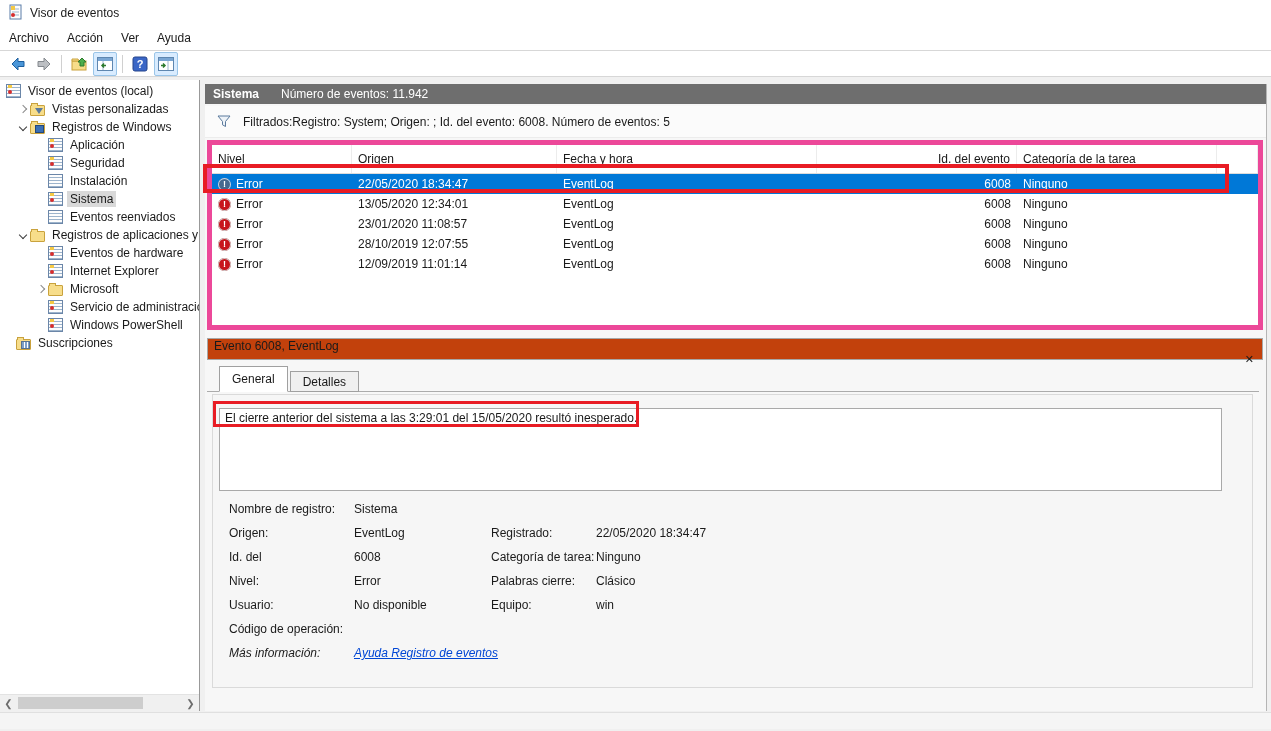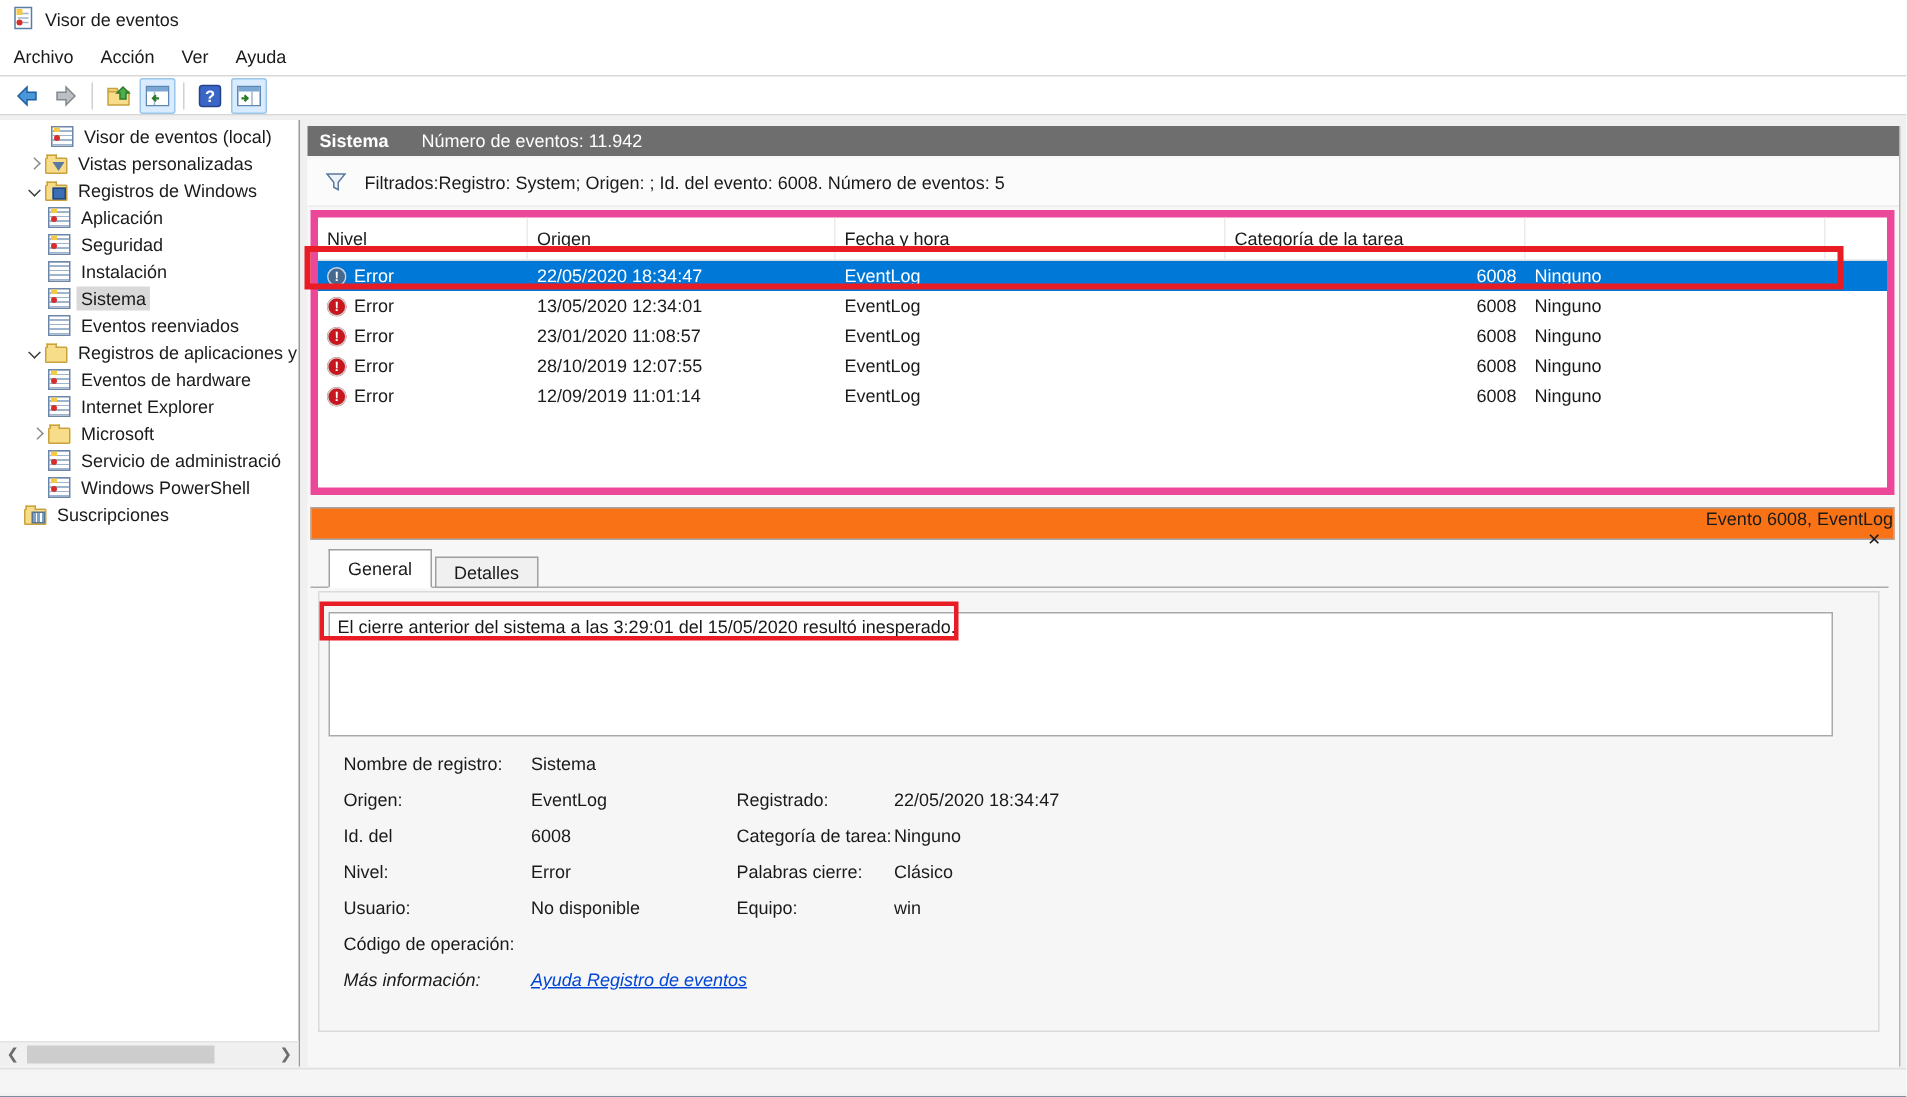--- a/index.html
+++ b/index.html
@@ -16,21 +16,21 @@
   .tbtn.toggled{background:#d9ecff;border-color:#9ac5e8;}
   .tsep{width:1px;height:18px;background:#d0d0d0;margin:0 4px;}
   .tbtn:first-child{margin-left:6px;}
 
   
   .left-panel{position:absolute;left:0;top:80px;width:200px;height:631px;background:#fff;border-right:1px solid #999;box-sizing:border-box;}
   .tree{position:absolute;left:0;top:2px;right:0;bottom:18px;overflow:hidden;}
   .trow{height:18px;display:flex;align-items:center;white-space:nowrap;cursor:default;}
   .trow .tlabel{padding:1px 3px;}
   .trow.sel .tlabel{background:#d9d9d9;}
-  .lv0{padding-left:6px;margin-left:28px;} .lv1{padding-left:16px;} .lv2{padding-left:18px;}
+  .lv0{padding-left:6px;} .lv1{padding-left:16px;} .lv2{padding-left:34px;}
   .chevbox{width:14px;height:14px;display:inline-flex;align-items:center;justify-content:center;flex:0 0 14px;}
   .chev{width:5px;height:5px;border-right:1px solid #8a8a8a;border-bottom:1px solid #8a8a8a;display:inline-block;}
   .chev.r{transform:rotate(-45deg);}
   .chev.d{transform:rotate(45deg);border-color:#3c3c3c;}
   .ic{width:15px;height:14px;flex:0 0 15px;margin-right:4px;position:relative;display:inline-block;}
   .ic-log{background:#fdfdfd;border:1px solid #6b86a8;box-sizing:border-box;
     background-image:repeating-linear-gradient(#fdfdfd 0 2px,#9db4cc 2px 3px);}
   .ic-log.dots::before{content:"";position:absolute;left:1px;top:5px;width:4px;height:4px;border-radius:50%;background:#d62d2d;}
   .ic-log.dots::after{content:"";position:absolute;left:1px;top:0px;width:4px;height:3px;background:#f4c945;}
   .ic-folder{background:#f7dd8a;border:1px solid #c9a23d;border-radius:1px;box-sizing:border-box;margin-top:3px;height:11px;}
@@ -58,21 +58,21 @@
   .lhead .hcell.num{justify-content:flex-end;padding-right:6px;}
   .lrow{display:grid;grid-template-columns:140px 205px 260px 200px 200px 1fr;height:20px;align-items:center;}
   .lrow .cell{padding-left:6px;overflow:hidden;white-space:nowrap;}
   .lrow .cell.num{text-align:right;padding-right:6px;}
   .lrow.sel{background:#0078d7;color:#fff;}
   .lvl{display:flex;align-items:center;gap:5px;padding-left:4px;}
   .err-ic{width:13px;height:13px;border-radius:50%;background:#c7161d;box-shadow:0 0 0 1px #cfcfcf inset;color:#fff;font-weight:bold;font-size:9px;line-height:13px;text-align:center;flex:0 0 13px;}
   .lrow.sel .err-ic{background:#46698f;box-shadow:0 0 0 1px #c6d6e8 inset;}
 
   
-  .detail-title{position:absolute;left:2px;top:254px;width:1056px;height:22px;background:#f97316;border:1px solid #a7a7a7;box-sizing:border-box;display:flex;align-items:flex-end;flex-direction:column;}
+  .detail-title{position:absolute;left:2px;top:254px;width:1056px;height:22px;background:#c2410c;border:1px solid #a7a7a7;box-sizing:border-box;display:flex;align-items:flex-start;flex-direction:column;}
   .detail-title .dt-text{margin-left:6px;}
   .detail-close{margin-left:auto;margin-right:8px;font-size:11px;font-weight:bold;cursor:default;font-family:"DejaVu Sans",sans-serif;}
   .tabstrip{position:absolute;left:2px;top:282px;width:1056px;height:26px;display:flex;align-items:flex-end;}
   .tabstrip::after{content:"";position:absolute;left:0;right:4px;bottom:0;border-bottom:1px solid #ababab;}
   .tab{position:relative;z-index:2;padding:0 12px;display:flex;align-items:center;border:1px solid #a0a0a0;background:#f0f0f0;height:21px;box-sizing:border-box;margin-right:2px;}
   .tab.active{background:#fff;height:26px;border-bottom:1px solid #fff;margin-left:12px;}
   .groupbox{position:absolute;left:7px;top:310px;width:1041px;height:294px;background:#f6f6f6;border:1px solid #dadada;box-sizing:border-box;}
   .descbox{position:absolute;left:6px;top:13px;width:1003px;height:83px;background:#fff;border:1px solid #a9a9a9;box-sizing:border-box;padding:2px 5px;}
   .fields{position:absolute;left:0;top:104px;right:0;}
   .frow{position:absolute;height:20px;display:flex;align-items:center;width:100%;}
@@ -260,20 +260,21 @@
           <path d="M1 1 H13 L8.5 6.5 V11.5 L5.5 9.8 V6.5 Z" fill="#eef3f8" stroke="#5b7a9d"></path>
         </svg>
       <span class="ftext">Filtrados:Registro: System; Origen: ; Id. del evento: 6008. Número de eventos: 5</span>
     </div>
 
     <div class="listbox">
       <div class="lhead">
         <div class="hcell">Nivel</div>
         <div class="hcell">Origen</div>
         <div class="hcell">Fecha y hora</div>
+        <div class="hcell num">Id. del evento</div>
         <div class="hcell">Categoría de la tarea</div>
         <div class="hcell"></div>
       </div>
 
       <div class="lrow sel">
         <div class="cell lvl">
             <span class="err-ic">!</span>
             <span>Error</span>
           </div>
         <div class="cell">22/05/2020 18:34:47</div>

